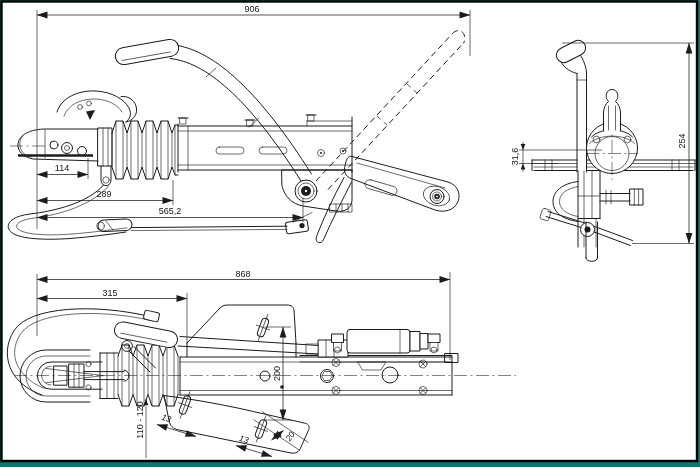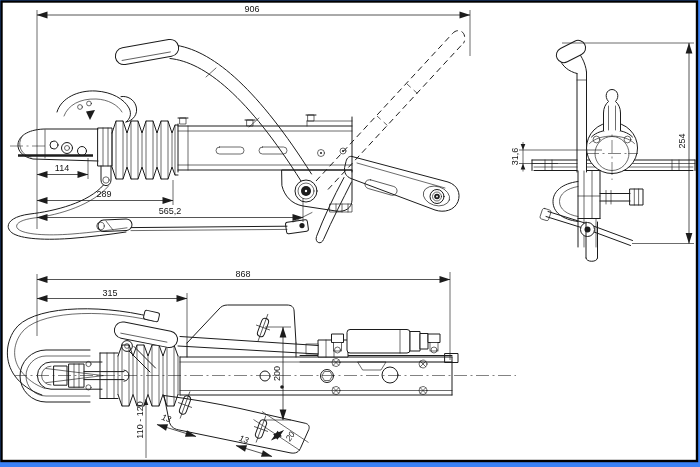--- a/index.html
+++ b/index.html
@@ -1,16 +1,16 @@
 <!DOCTYPE html>
 <html><head>
 <meta charset="utf-8">
 <style>
   html,body { margin:0; padding:0; background:#ffffff; }
-  .page { width:700px; height:467px; position:relative; background:#3b82f6; }
+  .page { width:700px; height:467px; position:relative; background:#0f766e; }
   svg { display:block; }
   .ln  { stroke:#1c1c1c; stroke-width:1;   fill:none; stroke-linecap:round; stroke-linejoin:round; }
   .tn  { stroke:#1c1c1c; stroke-width:.65; fill:none; stroke-linecap:round; stroke-linejoin:round; }
   .tk  { stroke:#1c1c1c; stroke-width:2.4; fill:none; stroke-linecap:butt; }
   .fil { fill:#1c1c1c; stroke:none; }
   .wdot{ fill:#ffffff; stroke:none; }
   .wln { fill:#ffffff; stroke:#1c1c1c; stroke-width:1; stroke-linejoin:round; }
   .wtn { fill:#ffffff; stroke:#1c1c1c; stroke-width:.65; }
   .dln { stroke:#1c1c1c; stroke-width:.75; fill:none; marker-start:url(#ar); marker-end:url(#ar); }
   .ext { stroke:#1c1c1c; stroke-width:.65; fill:none; }

